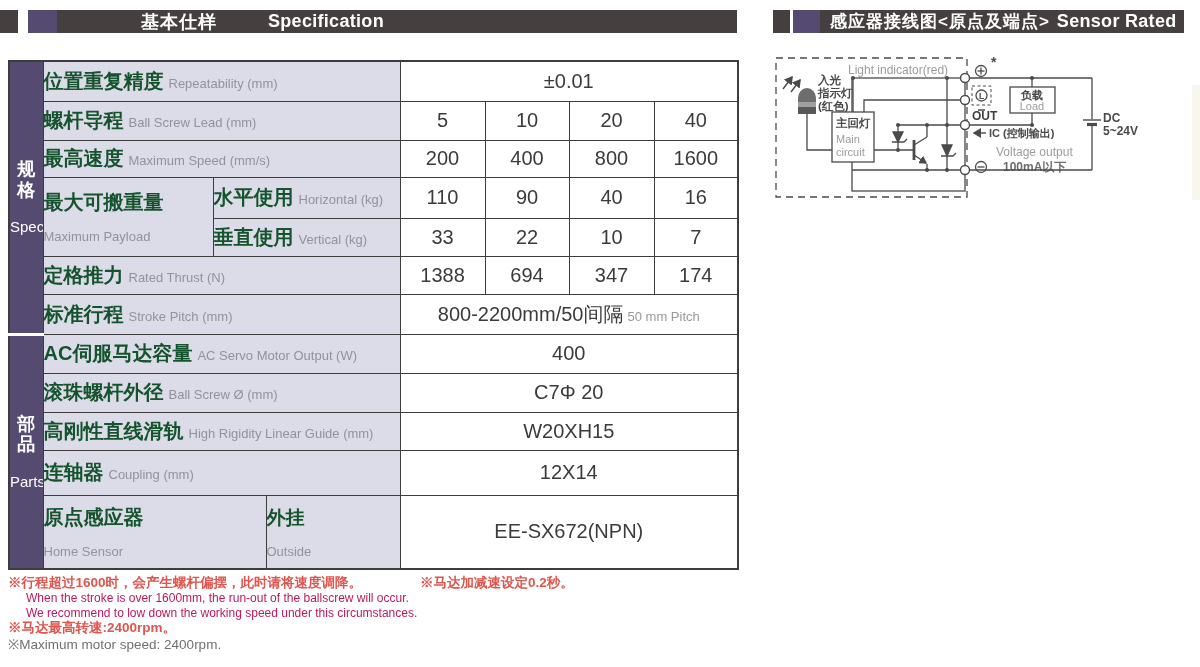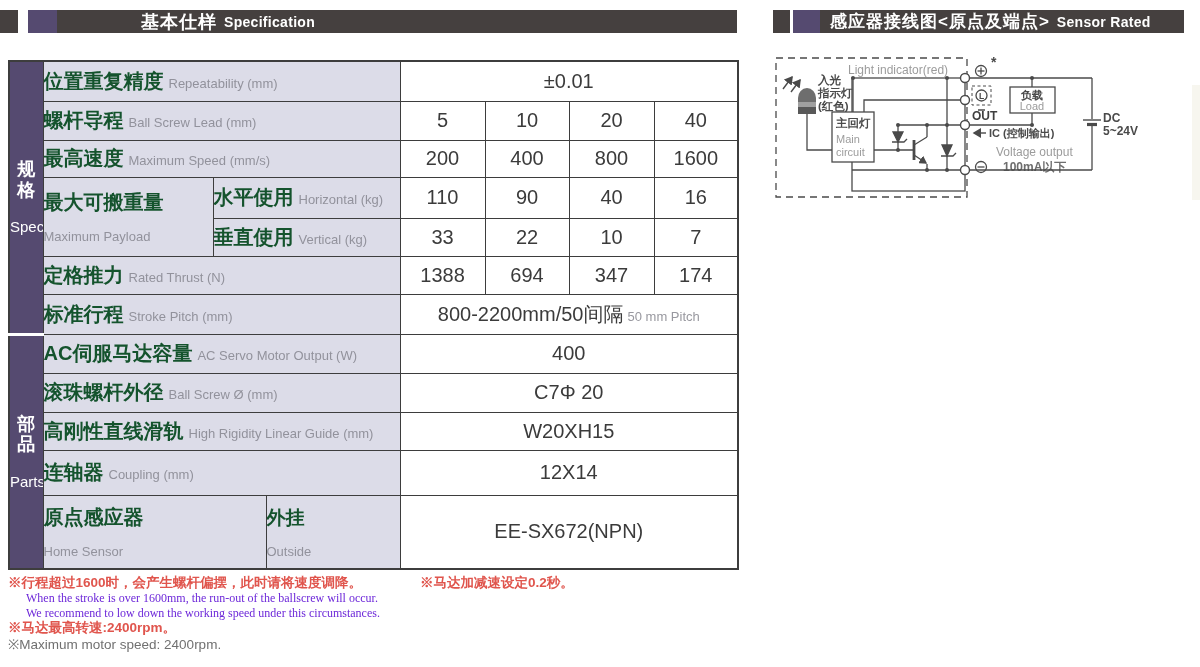--- a/index.html
+++ b/index.html
@@ -6,26 +6,26 @@
   .canvas{position:relative;width:1200px;height:667px;background:#fff;overflow:hidden;
           font-family:"Liberation Sans", sans-serif;color:#3a3a3a;}
 
   
   .hdr{position:absolute;display:flex;align-items:stretch;height:23px;}
   .hdr-edge{background:#45403f;}
   .hdr-gap{background:#ffffff;}
   .hdr-sq{background:#554a70;}
   .hdr-bar{background:#45403f;color:#fff;display:flex;align-items:center;white-space:nowrap;}
   .hdr-zh{font-size:18px;font-weight:700;letter-spacing:1px;}
-  .hdr-en{font-size:14px;font-weight:700;margin-left:7px;letter-spacing:.3px;text-align:right;}
+  .hdr-en{font-size:18px;font-weight:700;margin-left:7px;letter-spacing:.3px;text-align:right;}
   #hdr-left{left:0;top:10px;width:737px;}
   #hdr-left .hdr-edge{width:18px;}
   #hdr-left .hdr-gap{width:10px;}
   #hdr-left .hdr-sq{width:29px;}
-  #hdr-left .hdr-bar{flex:1;padding-left:84px;}
+  #hdr-left .hdr-bar{flex:1;padding-left:84px;gap:44px;}
   #hdr-right{left:773px;top:10px;width:411px;}
   #hdr-right .hdr-edge{width:17px;}
   #hdr-right .hdr-gap{width:3px;}
   #hdr-right .hdr-sq{width:27px;}
   #hdr-right .hdr-bar{flex:1;padding-left:10px;}
   #hdr-right .hdr-zh{font-size:17px;}
 
   
   table.spec{position:absolute;left:8px;top:60px;width:729px;border-collapse:collapse;
              table-layout:fixed;border:2.5px solid #3d3d3d;}
@@ -41,21 +41,21 @@
   .stack .zh,.stack .en{display:block;margin-left:0;}
   .stack .en{margin-top:13px;}
   td.val{background:#fff;text-align:center;vertical-align:middle;font-size:20px;color:#3b3b3b;}
   td.val .sub{font-size:13px;color:#98989f;margin-left:4px;}
 
   
   .fn{position:absolute;white-space:nowrap;}
   #fn-left{left:8px;top:575px;}
   #fn-right{left:420px;top:575px;}
   .fn-red{color:#e0554d;font-size:13.5px;font-weight:700;line-height:16px;}
-  .fn-gray{color:#6d28d9;font-size:12px;line-height:14.5px;padding-left:18px;font-family:Liberation Serif, serif;}
+  .fn-gray{color:#be185d;font-size:12px;line-height:14.5px;padding-left:18px;}
   .fn-dark{color:#707070;font-size:13.5px;line-height:17px;}
   #fn-right .fn-gray{padding-left:12px;}
 
   
   #diagram{position:absolute;left:770px;top:52px;}
   .edge-strip{position:absolute;left:1192px;top:85px;width:8px;height:115px;background:#f7f6ef;}
 </style>
 </head>
 <body>
 

